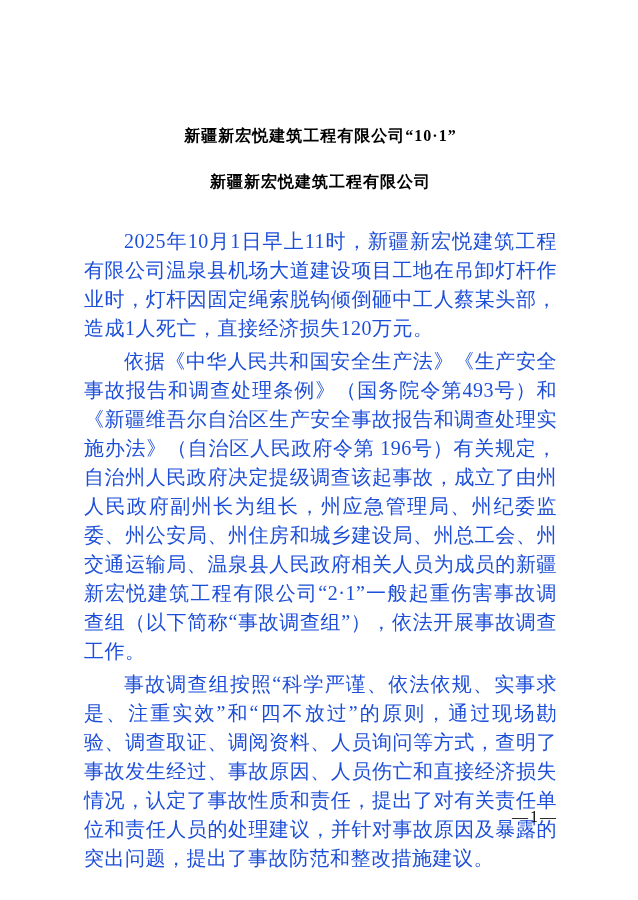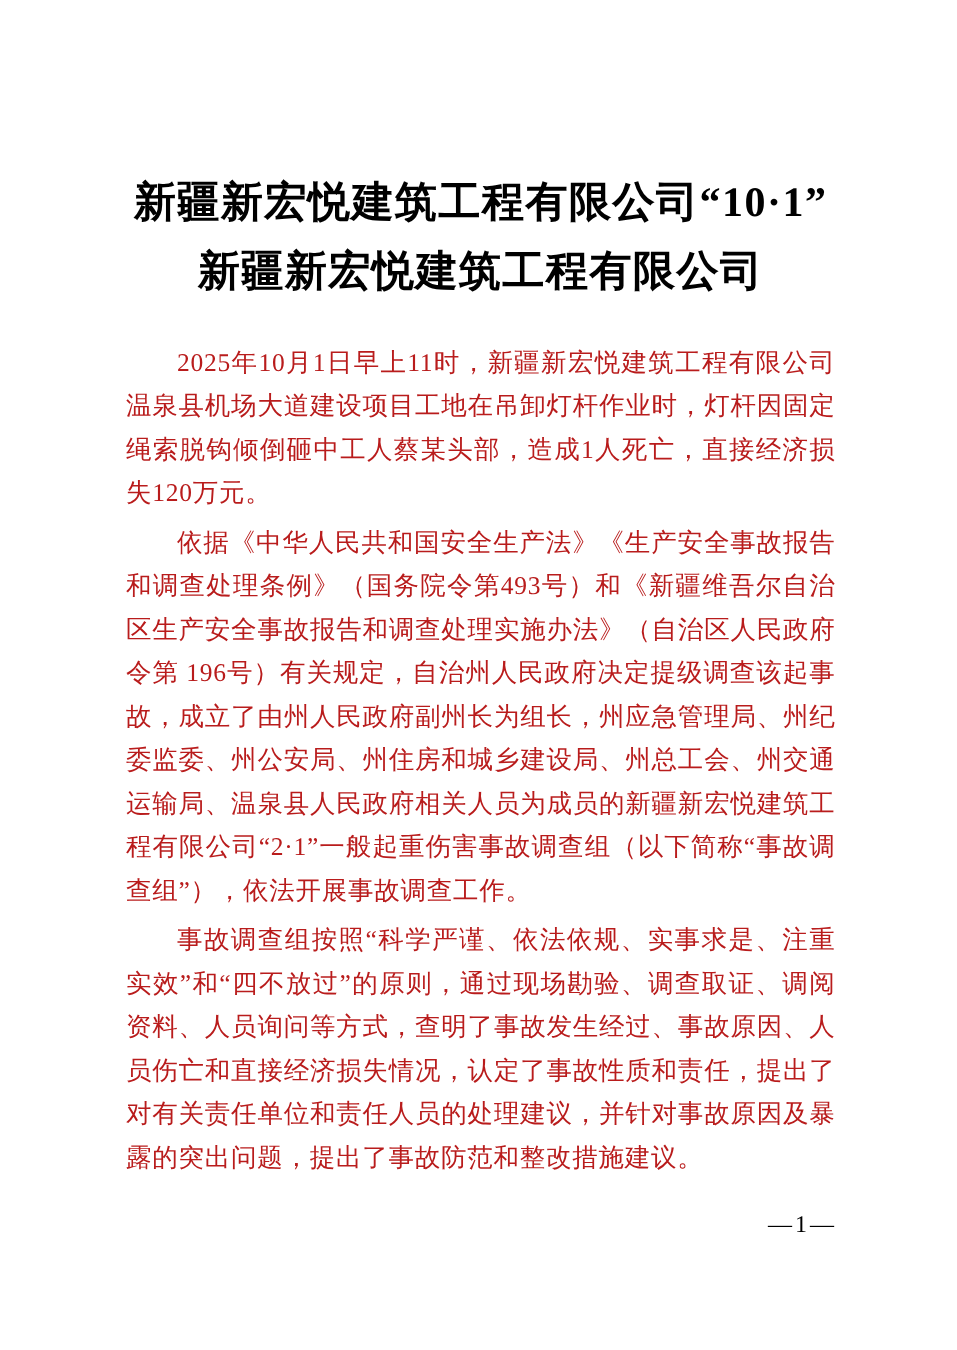--- a/index.html
+++ b/index.html
@@ -13,40 +13,40 @@
     height: 900px;
     background: #ffffff;
     color: #000000;
     font-family: "Liberation Serif", "DejaVu Serif", serif;
     box-sizing: border-box;
     padding: 113px 81px 0 84px;
     overflow: hidden;
   }
   .title {
     margin: 0 0 22px 0;
-    font-size: 28px;
+    font-size: 16px;
     font-weight: bold;
     text-align: center;
     line-height: 46px;
     letter-spacing: 1px;
     color: #000000;
   }
   .title-line {
     display: block;
     white-space: nowrap;
   }
   .doc-body p {
     margin: 0 0 4px 0;
-    font-size: 17px;
+    font-size: 20px;
     line-height: 29px;
     text-align: justify;
     text-justify: inter-ideograph;
     text-indent: 2em;
     letter-spacing: 0.5px;
-    color: #b91c1c;
+    color: #1d4ed8;
   }
   .page-footer {
     position: absolute;
     right: 80px;
     bottom: 74px;
     font-size: 16px;
     letter-spacing: 2px;
     color: #000000;
     white-space: nowrap;
   }

